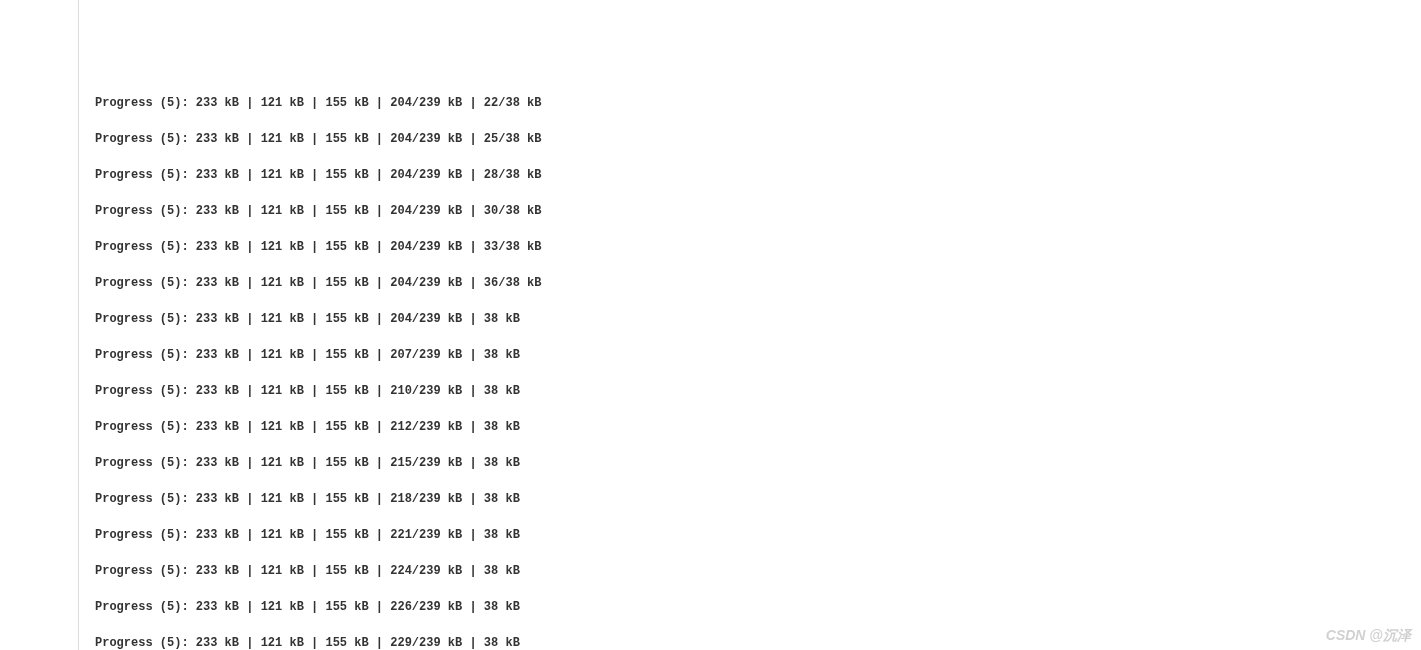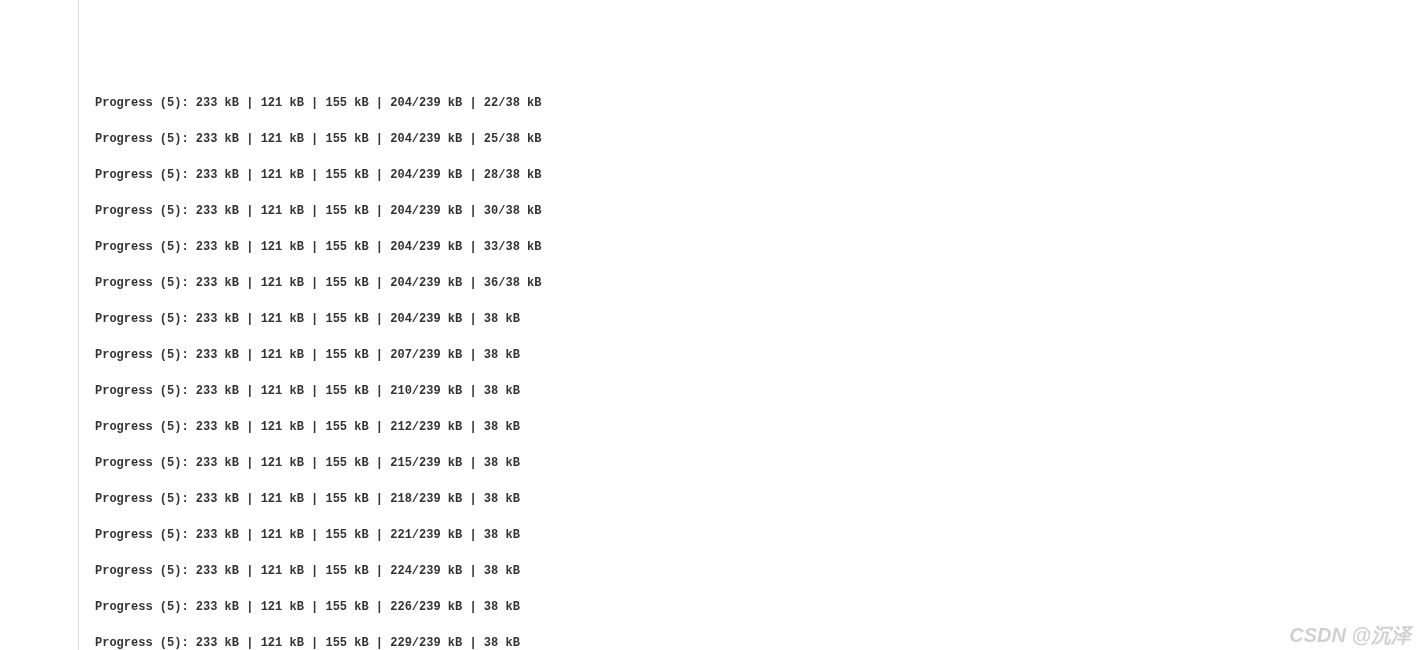--- a/index.html
+++ b/index.html
@@ -21,21 +21,21 @@
       height: 650px;
       overflow: hidden;
     }
     .line {
       display: block;
     }
     .watermark {
       position: absolute;
       right: 10px;
       bottom: 6px;
-      font-size: 20px;
+      font-size: 14px;
       color: rgba(150,150,150,0.45);
       font-family: sans-serif;
       pointer-events: none;
       font-style: italic;
     }
     .leftbar {
       position: absolute;
       left: 78px;
       top: 0;
       width: 1px;

